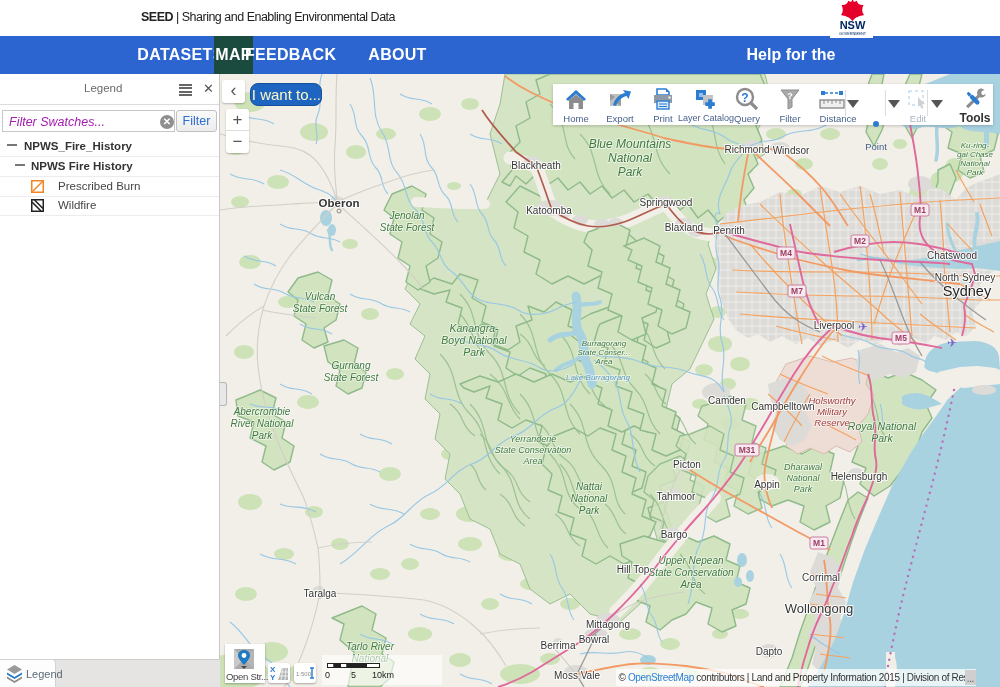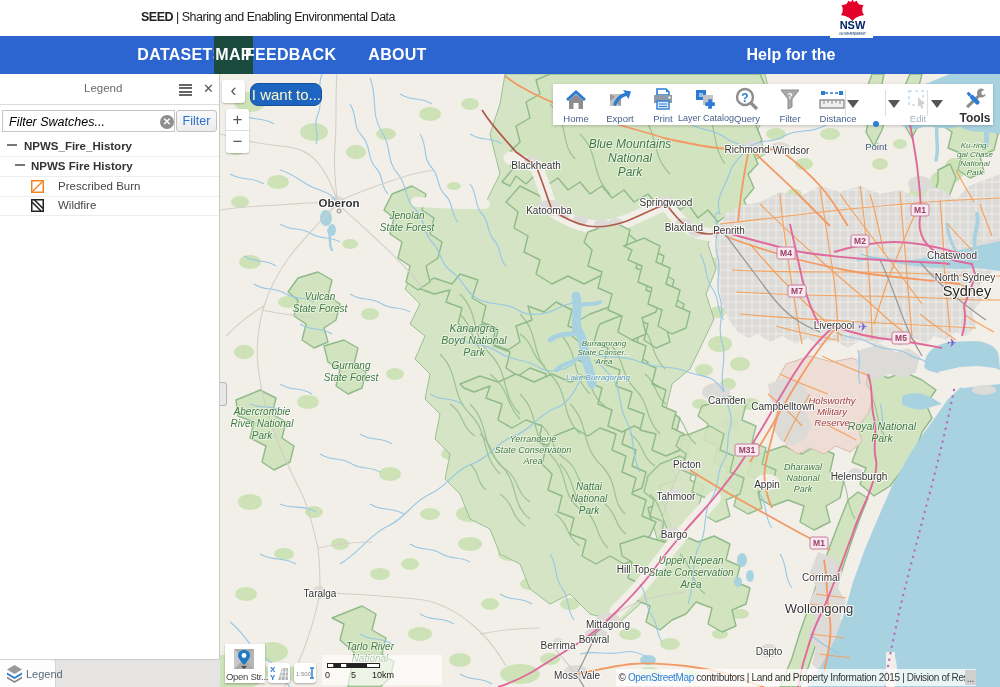--- a/index.html
+++ b/index.html
@@ -16,21 +16,21 @@
 #nsw { position:absolute; left:830px; top:0; width:43px; height:38px; background:#fff; z-index:5; text-align:center; }
 
 #panel { position:absolute; left:0; top:74px; width:220px; height:586px; background:#fff; border-right:1px solid #c8c8c8; }
 #panel .phdr { position:absolute; left:0; top:0; width:219px; height:31px; border-bottom:1px solid #dcdcdc; }
 #panel .ptitle { position:absolute; left:84px; top:8px; font-size:11.5px; color:#6b6b6b; }
 .hamb { position:absolute; left:179px; top:10px; width:13px; height:11px; }
 .hamb div { height:1.8px; background:#666; margin-bottom:1.7px; }
 .pclose { position:absolute; left:203px; top:7px; font-size:13px; color:#555; }
 #fwrap { position:absolute; left:2px; top:36px; width:214px; height:22px; }
 #finput { position:absolute; left:0; top:0; width:173px; height:22px; border:1px solid #c6c6c6; background:#fff; }
-#finput .ph { position:absolute; left:6px; top:4px; font-style:italic; color:#000000; font-size:12.5px; }
+#finput .ph { position:absolute; left:6px; top:4px; font-style:italic; color:#a21caf; font-size:12.5px; }
 .clearx { position:absolute; left:157px; top:4px; width:14px; height:14px; border-radius:7px; background:#8f8f8f; color:#fff; font-size:10px; line-height:14px; text-align:center; font-weight:bold; }
 #fbtn { position:absolute; left:174px; top:0; width:41px; height:22px; background:linear-gradient(#fafafa,#ececec); border:1px solid #c0c0c0; border-radius:3px; color:#2a6fd1; font-size:12.5px; text-align:center; line-height:20px; }
 .trow { position:absolute; left:0; width:219px; height:20px; border-bottom:1px solid #ececec; font-size:11.5px; color:#333; }
 .minus { position:absolute; top:7px; width:10px; height:2px; background:#777; }
 
 #btmbar { position:absolute; left:0; top:659px; width:220px; height:28px; background:#e6e4e2; border-top:1px solid #cfcdcb; }
 #btab { position:absolute; left:0; top:-1px; width:56px; height:29px; background:#fdfdfd; border-right:1px solid #d5d3d1; border-top:1px solid #d5d3d1; border-top-right-radius:4px; }
 #btab .lbl { position:absolute; left:26px; top:8px; font-size:11px; color:#5a6b7a; }
 
 #map { position:absolute; left:220px; top:74px; width:780px; height:613px; background:#f2efe9; overflow:hidden; }

